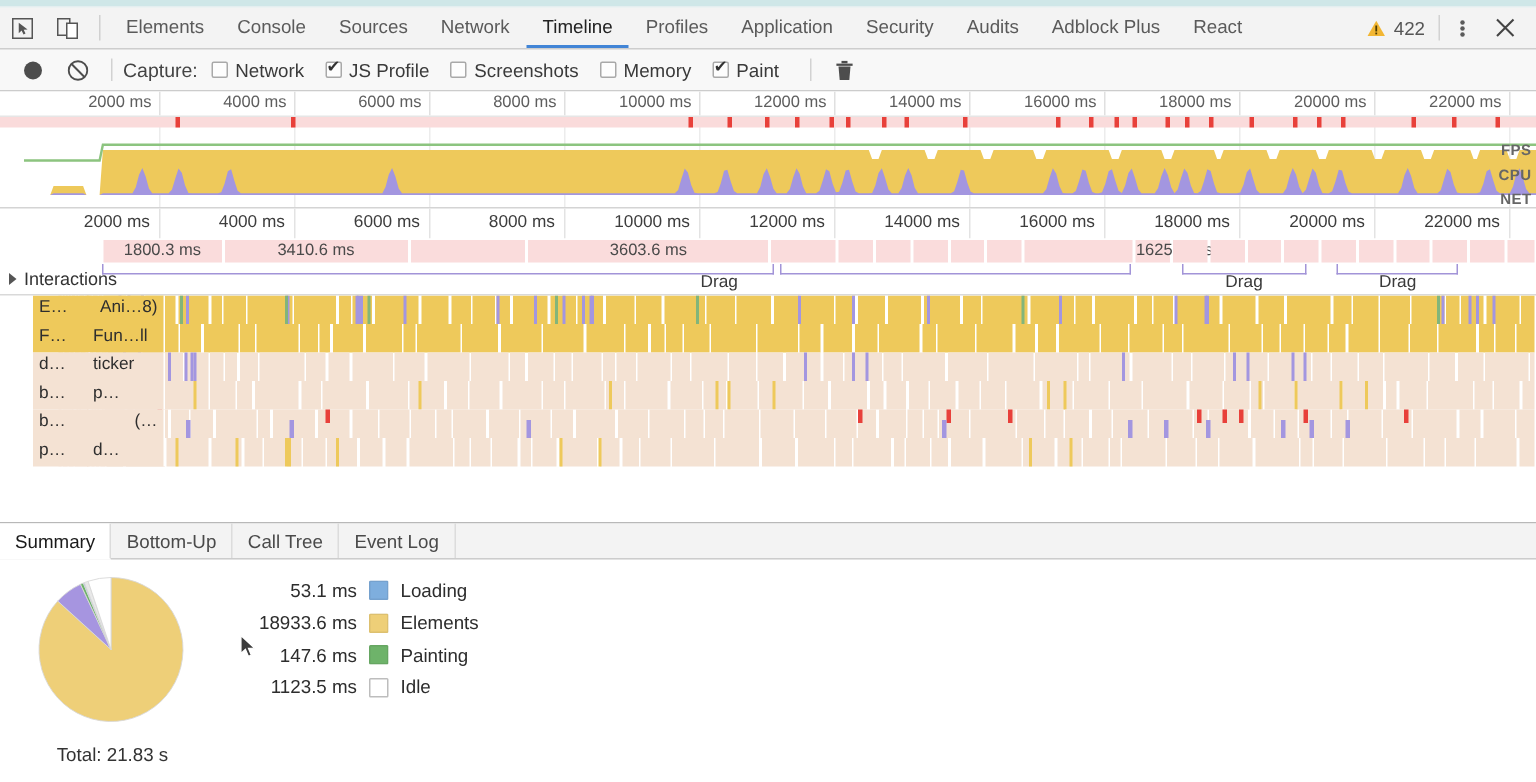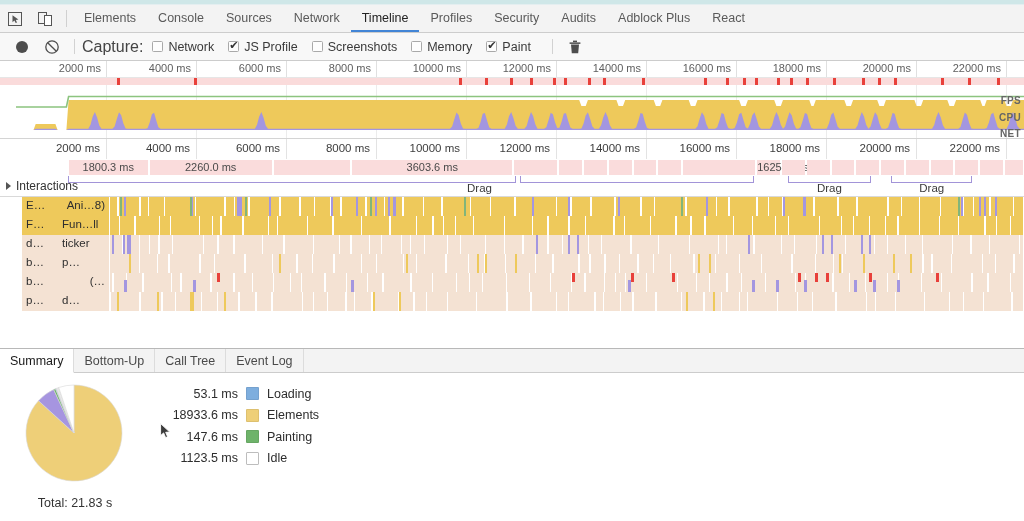--- a/index.html
+++ b/index.html
@@ -52,21 +52,21 @@
 
   
   .captbar {
     height: 28px; display: flex; align-items: center;
     background: #f8f8f8; border-bottom: 1px solid #ccc;
     padding-left: 7px; gap: 0;
   }
   .rec-dot { width: 12px; height: 12px; border-radius: 50%; background: #4d4d4d; cursor: pointer; }
   .cap-ic { width: 30px; display: flex; align-items: center; justify-content: center; cursor: pointer; }
   .vsep { width: 1px; height: 15px; background: #d2d2d2; margin: 0 7px; }
-  .cap-label { font-size: 16px; color: #444; margin-right: 9px; }
+  .cap-label { font-size: 13px; color: #444; margin-right: 9px; }
   .chk { display: flex; align-items: center; gap: 5px; margin-right: 14px; cursor: pointer; }
   .box {
     width: 11px; height: 11px; border: 1px solid #a9a9a9;
     background: #fdfdfd; border-radius: 1.5px; position: relative;
   }
   .box.checked::after {
     content: "\2714"; position: absolute; left: 0px; top: -3px;
     font-size: 11px; color: #333; line-height: 13px;
   }
   .chk span { font-size: 12.5px; color: #3a3a3a; }
@@ -204,24 +204,47 @@
       </svg>
     </div>
     <div class="tb-sep"></div>
     <div class="tabs">
       <div class="tab">Elements</div>
       <div class="tab">Console</div>
       <div class="tab">Sources</div>
       <div class="tab">Network</div>
       <div class="tab active">Timeline</div>
       <div class="tab">Profiles</div>
+      <div class="tab">Application</div>
       <div class="tab">Security</div>
       <div class="tab">Audits</div>
       <div class="tab">Adblock Plus</div>
       <div class="tab">React</div>
+    </div>
+    <div class="tabbar-right">
+      <div class="warn-group">
+        <svg width="13" height="12" viewBox="0 0 13 12">
+          <path d="M6.5 0.8 L12.3 11 L0.7 11 Z" fill="#f2b632"></path>
+          <rect x="5.9" y="4" width="1.2" height="4" fill="#4a3a00"></rect>
+          <rect x="5.9" y="8.7" width="1.2" height="1.2" fill="#4a3a00"></rect>
+        </svg>
+        <span class="warn-count">422</span>
+      </div>
+      <div class="kebab">
+        <svg width="4" height="16" viewBox="0 0 4 16">
+          <circle cx="2" cy="4" r="1.5" fill="#5a5a5a"></circle>
+          <circle cx="2" cy="8" r="1.5" fill="#5a5a5a"></circle>
+          <circle cx="2" cy="12" r="1.5" fill="#5a5a5a"></circle>
+        </svg>
+      </div>
+      <div class="closeb">
+        <svg width="13" height="13" viewBox="0 0 13 13">
+          <path d="M1 1 L12 12 M12 1 L1 12" stroke="#444" stroke-width="1.4" fill="none"></path>
+        </svg>
+      </div>
     </div>
   </div>
 
   <div class="captbar">
     <div class="cap-ic">
       <div class="rec-dot"></div>
     </div>
     <div class="cap-ic">
       <svg width="14" height="14" viewBox="0 0 14 14">
         <circle cx="7" cy="7" r="6.2" fill="none" stroke="#4d4d4d" stroke-width="1.3"></circle>
@@ -367,21 +390,21 @@
         <div class="tlab" style="left: 1006px;">22000 ms</div>
       </div>
   </div>
 
   <div class="frames">
     <div id="frames-inner">
         <div class="frame" style="left: 68.75px; width: 79px;">
           <span>1800.3 ms</span>
         </div>
         <div class="frame" style="left: 149.75px; width: 121.75px;">
-          <span>2260.0 ms</span>
+          <span>3410.6 ms</span>
         </div>
         <div class="frame" style="left: 273.5px; width: 76.75px;"></div>
         <div class="frame" style="left: 352.25px; width: 160px;">
           <span>3603.6 ms</span>
         </div>
         <div class="frame" style="left: 514.25px; width: 43px;"></div>
         <div class="frame" style="left: 559.25px; width: 22.75px;"></div>
         <div class="frame" style="left: 584px; width: 22.75px;"></div>
         <div class="frame" style="left: 608.75px; width: 22.75px;"></div>
         <div class="frame" style="left: 633.5px; width: 22.75px;"></div>

